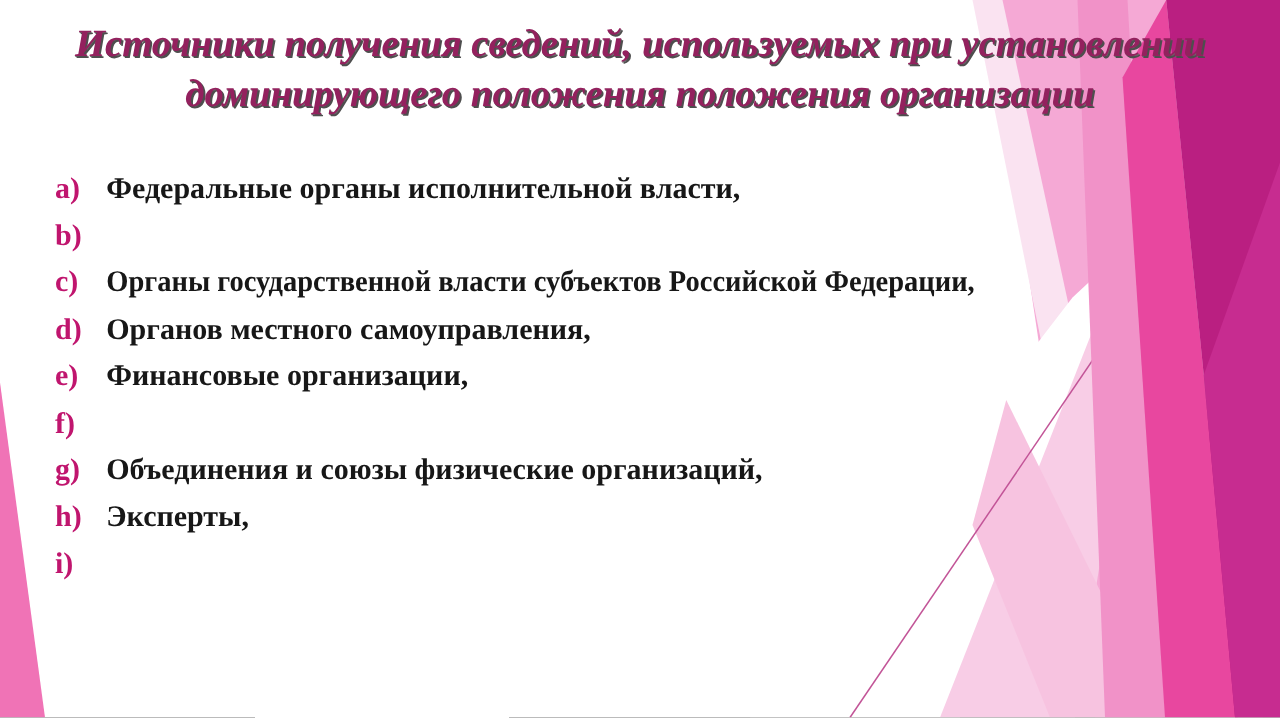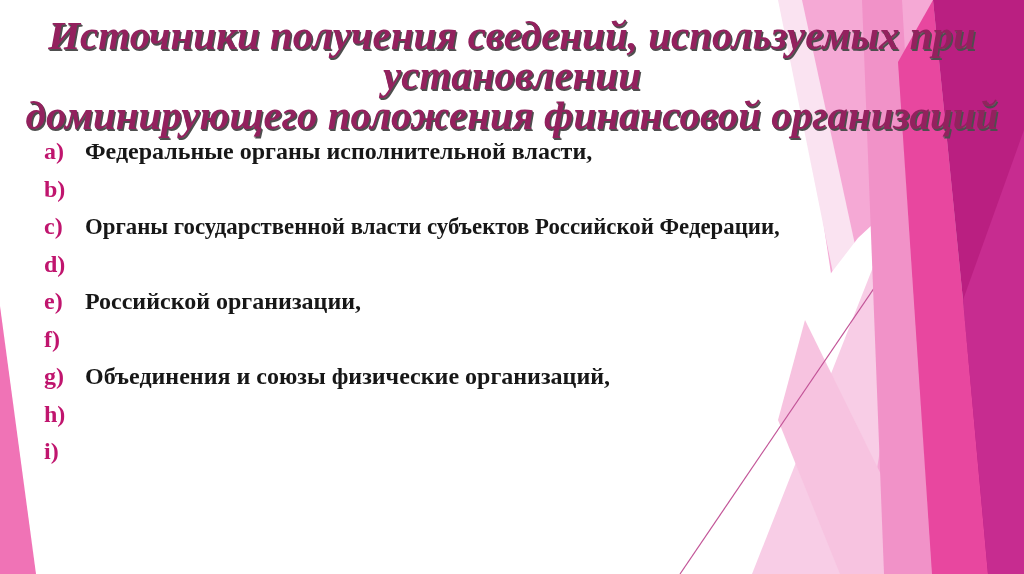--- a/index.html
+++ b/index.html
@@ -22,21 +22,21 @@
   .p-dark{fill:var(--deco-dark);}
   .p-dark-facet{fill:var(--deco-dark-facet);}
   .p-left-wedge{fill:var(--deco-left-wedge);}
   .hairline{stroke:var(--hairline-color);stroke-width:1.2;fill:none;}
 
   .title{
     position:absolute;top:15px;left:0;right:0;z-index:2;
     text-align:center;
     font-family:"Liberation Serif", serif;
     font-style:italic;font-weight:bold;
-    font-size:41px;line-height:40px;
+    font-size:31px;line-height:40px;
     color:var(--title-color);
     text-shadow:1.5px 1.5px 0 #4e4e4e, 0.5px 0.5px 0 #6a6a6a;
     letter-spacing:0px;
   }
   .list{
     position:absolute;left:44px;top:138px;right:30px;z-index:2;
   }
   .list-row{
     display:flex;align-items:baseline;
     height:37.5px;
@@ -73,50 +73,52 @@
     <polygon class="p-medium" points="862,0 902,0 935,574 884,574"></polygon>
     <polygon class="p-bright" points="898,62 933,0 963,300 990,574 932,574"></polygon>
     <polygon class="p-dark" points="933,0 1024,0 1024,574 988,574 963,300"></polygon>
     <polygon class="p-dark-facet" points="963,300 1024,130 1024,574 988,574"></polygon>
 
     <polygon class="p-left-wedge" points="0,306 36,574 0,574"></polygon>
   </svg>
 
   <div class="title">
     <div>Источники получения сведений, используемых при установлении</div>
-    <div>доминирующего положения финансовой организаций</div>
+    <div>доминирующего положения положения организации</div>
   </div>
 
   <div class="list">
     <div class="list-row">
       <span class="marker">a)</span>
       <span class="txt">Федеральные органы исполнительной власти,</span>
     </div>
     <div class="list-row">
       <span class="marker">b)</span>
     </div>
     <div class="list-row condensed">
       <span class="marker">c)</span>
       <span class="txt">Органы государственной власти субъектов Российской Федерации,</span>
     </div>
     <div class="list-row">
       <span class="marker">d)</span>
+      <span class="txt">Органов местного самоуправления,</span>
     </div>
     <div class="list-row">
       <span class="marker">e)</span>
-      <span class="txt">Российской организации,</span>
+      <span class="txt">Финансовые организации,</span>
     </div>
     <div class="list-row">
       <span class="marker">f)</span>
     </div>
     <div class="list-row">
       <span class="marker">g)</span>
       <span class="txt">Объединения и союзы физические организаций,</span>
     </div>
     <div class="list-row">
       <span class="marker">h)</span>
+      <span class="txt">Эксперты,</span>
     </div>
     <div class="list-row">
       <span class="marker">i)</span>
     </div>
   </div>
 
 </div>
 
 </body></html>

